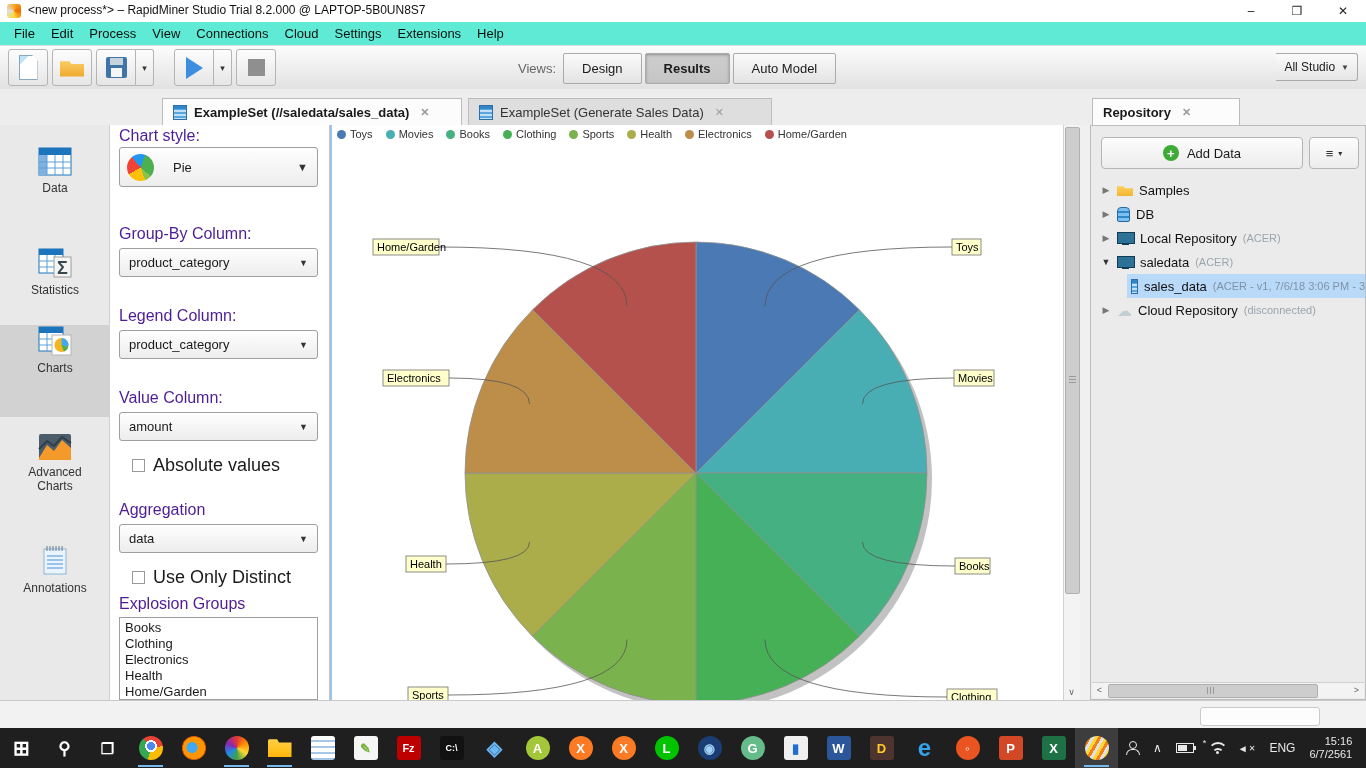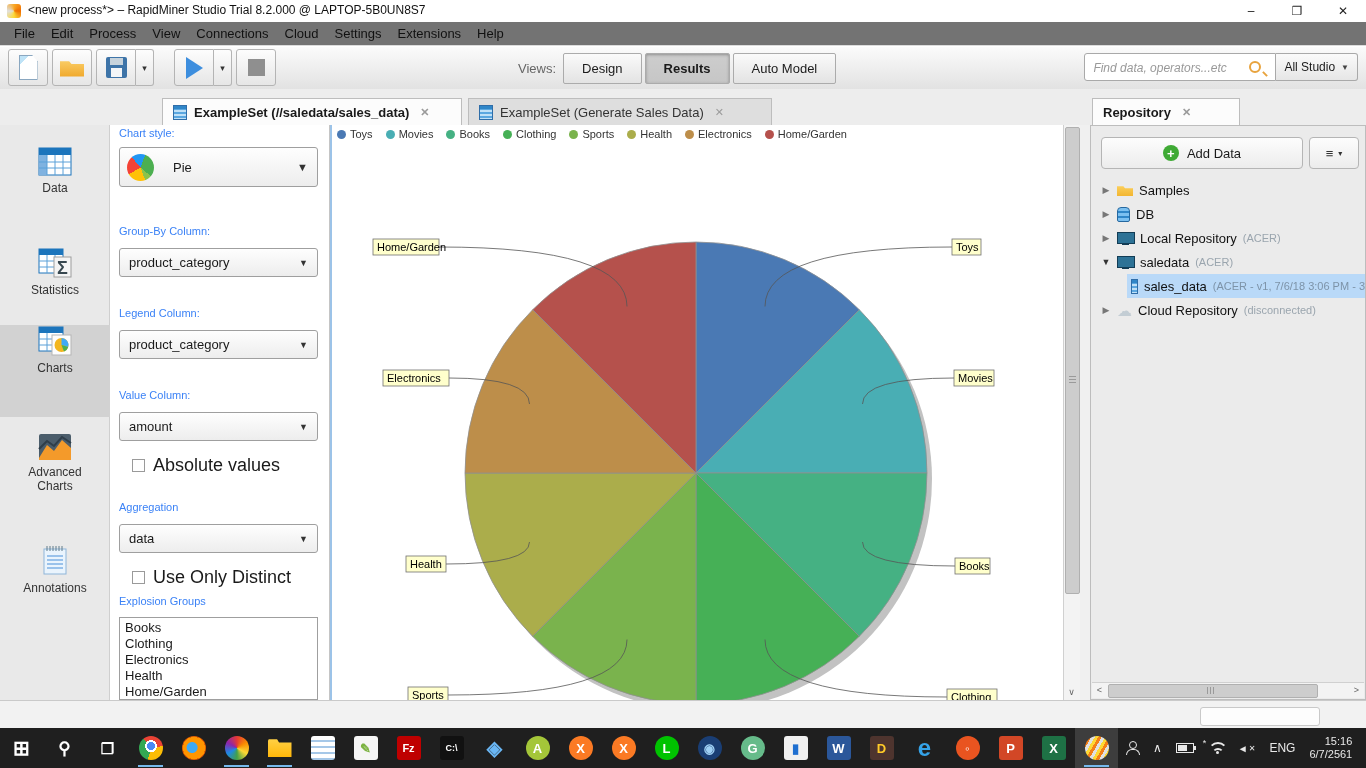--- a/index.html
+++ b/index.html
@@ -9,21 +9,21 @@
   
   .titlebar{position:absolute;left:0;top:0;width:100%;height:22px;background:#fff}
   .tb-logo{position:absolute;left:7px;top:4px;width:14px;height:14px;border-radius:3px;
            background:conic-gradient(#f9a825,#ef6c00,#fdd835,#e0e0e0,#f9a825)}
   .tb-title{position:absolute;left:28px;top:3px;font-size:12px;color:#111;white-space:nowrap}
   .win-controls{position:absolute;right:0;top:0;display:flex}
   .win-btn{width:46px;height:22px;display:flex;align-items:center;justify-content:center;
            font-size:12px;color:#222}
 
   
-  .menubar{position:absolute;left:0;top:22px;width:100%;height:24px;background:#737373;
+  .menubar{position:absolute;left:0;top:22px;width:100%;height:24px;background:#5eead4;
            border-bottom:1px solid #dcdcdc;display:flex;align-items:center;padding-left:6px;box-sizing:border-box}
   .menu-item{padding:3px 8px;font-size:13px;color:#111}
 
   
   .toolbar{position:absolute;left:0;top:47px;width:100%;height:42px;
            background:linear-gradient(#fbfbfb,#e2e2e2);border-bottom:1px solid #b9b9b9}
   .tool-row{position:absolute;left:8px;top:2px;display:flex;align-items:center;gap:4px}
   .tool-btn{width:40px;height:37px;border:1px solid #b4b4b4;border-radius:3px;
             background:linear-gradient(#fdfdfd,#e6e6e6);display:flex;align-items:center;justify-content:center;box-sizing:border-box}
   .tool-seg{width:18px;height:37px;border:1px solid #b4b4b4;border-left:none;border-radius:0 3px 3px 0;
@@ -73,21 +73,21 @@
   .main{position:absolute;left:0;top:125px;width:100%;height:575px;background:#f0f0f0}
 
   
   .sidebar{position:absolute;left:0;top:0;width:110px;height:575px;background:#e9e9e9;border-right:1px solid #cfcfcf;box-sizing:border-box}
   .sb-item{position:absolute;left:0;width:110px;text-align:center;font-size:12px;color:#333}
   .sb-item .sb-ico{display:block;margin:0 auto 4px}
   .sb-item.active{background:#d2d2d2}
 
   
   .config{position:absolute;left:110px;top:0;width:220px;height:575px;background:#fff;border-right:1px solid #c5c5c5;box-sizing:border-box}
-  .cfg-label{position:absolute;left:9px;font-size:11px;color:#3b82f6}
+  .cfg-label{position:absolute;left:9px;font-size:16px;color:#4c1d95}
   .combo{position:absolute;left:9px;width:199px;height:29px;border:1px solid #9f9f9f;border-radius:3px;
          background:linear-gradient(#fefefe,#ededed);box-sizing:border-box;display:flex;align-items:center}
   .combo .val{padding-left:9px;font-size:13px}
   .combo .arrow{position:absolute;right:9px;font-size:9px;color:#333}
   .combo-pie{height:40px}
   .pie-ico{width:27px;height:27px;border-radius:50%;margin-left:7px;margin-right:10px;
            background:conic-gradient(from -20deg,#2196f3 0 40deg,#4caf50 40deg 150deg,#8bc34a 150deg 180deg,#ffc107 180deg 260deg,#f44336 260deg 340deg,#2196f3 340deg)}
   .combo-pie .arrow{font-size:11px}
   .cb-row{position:absolute;left:22px;display:flex;align-items:center;gap:8px;font-size:18px}
   .cbox{width:13px;height:13px;border:1px solid #9a9a9a;background:#fff;box-sizing:border-box}
@@ -234,25 +234,20 @@
           <span class="ico-stop"></span>
         </span>
     </div>
     <div class="views-area">
       <span class="views-label">Views:</span>
       <span class="view-btn">Design</span>
       <span class="view-btn pressed">Results</span>
       <span class="view-btn">Auto Model</span>
     </div>
     <div class="search-area">
-      <span class="search-box">
-        <input placeholder="Find data, operators...etc" style="">
-        <span class="mag"></span>
-        <span class="mag-handle"></span>
-      </span>
       <span class="scope-btn">
         <span>All Studio</span>
         <span class="arrow">▼</span>
       </span>
     </div>
   </div>
 
   <div class="tabrow">
     <span class="tab tab-1">
       <span class="tab-ico"></span>

